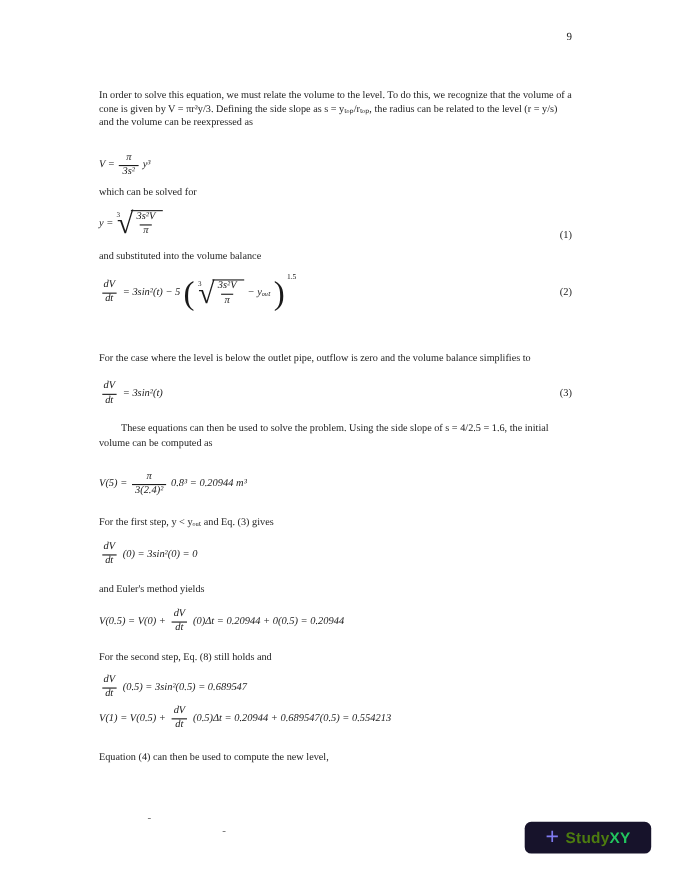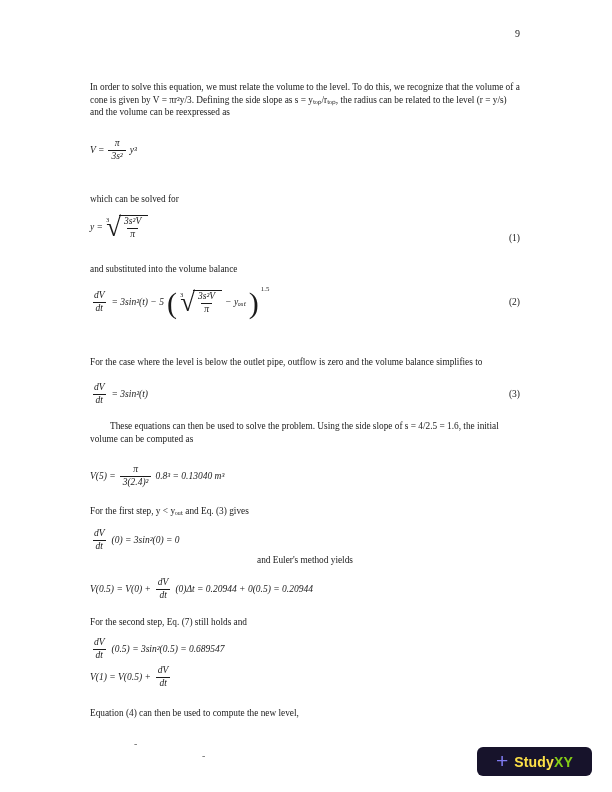--- a/index.html
+++ b/index.html
@@ -38,60 +38,60 @@
 
   
   .artifact { position:absolute; font-size:10px; color:#666; }
   .logo {
     position:absolute; left:477px; top:747px; width:115px; height:29px;
     background:#17132b; border-radius:6px;
     display:flex; align-items:center; justify-content:center; gap:4px;
     font-family:"Liberation Sans", sans-serif;
   }
   .logo-plus { color:#7f7af0; font-size:21px; font-weight:400; line-height:1; margin:-2px 2px 0 0; }
-  .logo-study { color:#fde047; font-size:14px; font-weight:700; letter-spacing:0.2px; }
-  .logo-xy { color:#84cc16; font-size:14px; font-weight:700; letter-spacing:0.2px; }
+  .logo-study { color:#4d7c0f; font-size:14px; font-weight:700; letter-spacing:0.2px; }
+  .logo-xy { color:#22c55e; font-size:14px; font-weight:700; letter-spacing:0.2px; }
 </style>
 </head>
 <body>
 
 <div class="page">
   <div class="content">
 
     <div class="pageno">9</div>
 
     <p class="body-text">In order to solve this equation, we must relate the volume to the level. To do this, we recognize that the volume of a cone is given by V = πr²y/3. Defining the side slope as s = yₜₒₚ/rₜₒₚ, the radius can be related to the level (r = y/s) and the volume can be reexpressed as</p>
 
     <div class="eq-row" style="margin-top:18px; height:28px;">
       <span class="eq">V =</span>
       <span class="frac">
         <span class="num">π</span>
         <span class="den">3s²</span>
       </span>
       <span class="eq">y³</span>
     </div>
 
-    <p class="body-text" style="margin-top:28px;">which can be solved for</p>
+    <p class="body-text" style="margin-top:4px;">which can be solved for</p>
 
     <div class="eq-row" style="margin-top:4px; height:36px;">
       <span class="eq">y =</span>
       <span class="rad">
         <span class="rad-idx">3</span>
         <span class="rad-sign">√</span>
         <span class="rad-body">
           <span class="frac">
             <span class="num">3s²V</span>
             <span class="den">π</span>
           </span>
         </span>
       </span>
       <span class="eq-num low">(1)</span>
     </div>
 
-    <p class="body-text" style="margin-top:18px;">and substituted into the volume balance</p>
+    <p class="body-text" style="margin-top:6px;">and substituted into the volume balance</p>
 
     <div class="eq-row" style="margin-top:6px; height:42px;">
       <span class="frac">
         <span class="num">dV</span>
         <span class="den">dt</span>
       </span>
       <span class="eq">= 3sin²(t) − 5</span>
       <span class="bigp">(</span>
       <span class="rad">
         <span class="rad-idx">3</span>
@@ -121,60 +121,61 @@
     </div>
 
     <p class="body-text indent" style="margin-top:12px;">These equations can then be used to solve the problem. Using the side slope of s = 4/2.5 = 1.6, the initial volume can be computed as</p>
 
     <div class="eq-row" style="margin-top:16px; height:30px;">
       <span class="eq">V(5) =</span>
       <span class="frac">
         <span class="num">π</span>
         <span class="den">3(2.4)²</span>
       </span>
-      <span class="eq">0.8³ = 0.13040 m³</span>
+      <span class="eq">0.8³ = 0.20944 m³</span>
     </div>
 
     <p class="body-text" style="margin-top:14px;">For the first step, y &lt; yₒᵤₜ and Eq. (3) gives</p>
 
     <div class="eq-row" style="margin-top:10px; height:26px;">
       <span class="frac">
         <span class="num">dV</span>
         <span class="den">dt</span>
       </span>
       <span class="eq">(0) = 3sin²(0) = 0</span>
     </div>
 
-    <p class="body-text" style="text-align:center;">and Euler's method yields</p>
+    <p class="body-text" style="margin-top:12px;">and Euler's method yields</p>
 
     <div class="eq-row" style="margin-top:10px; height:26px;text-align:right;">
       <span class="eq">V(0.5) = V(0) +</span>
       <span class="frac">
         <span class="num">dV</span>
         <span class="den">dt</span>
       </span>
       <span class="eq">(0)Δt = 0.20944 + 0(0.5) = 0.20944</span>
     </div>
 
-    <p class="body-text" style="margin-top:14px;">For the second step, Eq. (7) still holds and</p>
+    <p class="body-text" style="margin-top:14px;">For the second step, Eq. (8) still holds and</p>
 
     <div class="eq-row" style="margin-top:8px; height:26px;">
       <span class="frac">
         <span class="num">dV</span>
         <span class="den">dt</span>
       </span>
       <span class="eq">(0.5) = 3sin²(0.5) = 0.689547</span>
     </div>
 
     <div class="eq-row" style="margin-top:2px; height:26px;">
       <span class="eq">V(1) = V(0.5) +</span>
       <span class="frac">
         <span class="num">dV</span>
         <span class="den">dt</span>
       </span>
+      <span class="eq">(0.5)Δt = 0.20944 + 0.689547(0.5) = 0.554213</span>
     </div>
 
     <p class="body-text" style="margin-top:16px;">Equation (4) can then be used to compute the new level,</p>
 
   </div>
 
   <span class="artifact" style="left:134px; top:738px;">-</span>
   <span class="artifact" style="left:202px; top:750px;">-</span>
 
   <div class="logo">

